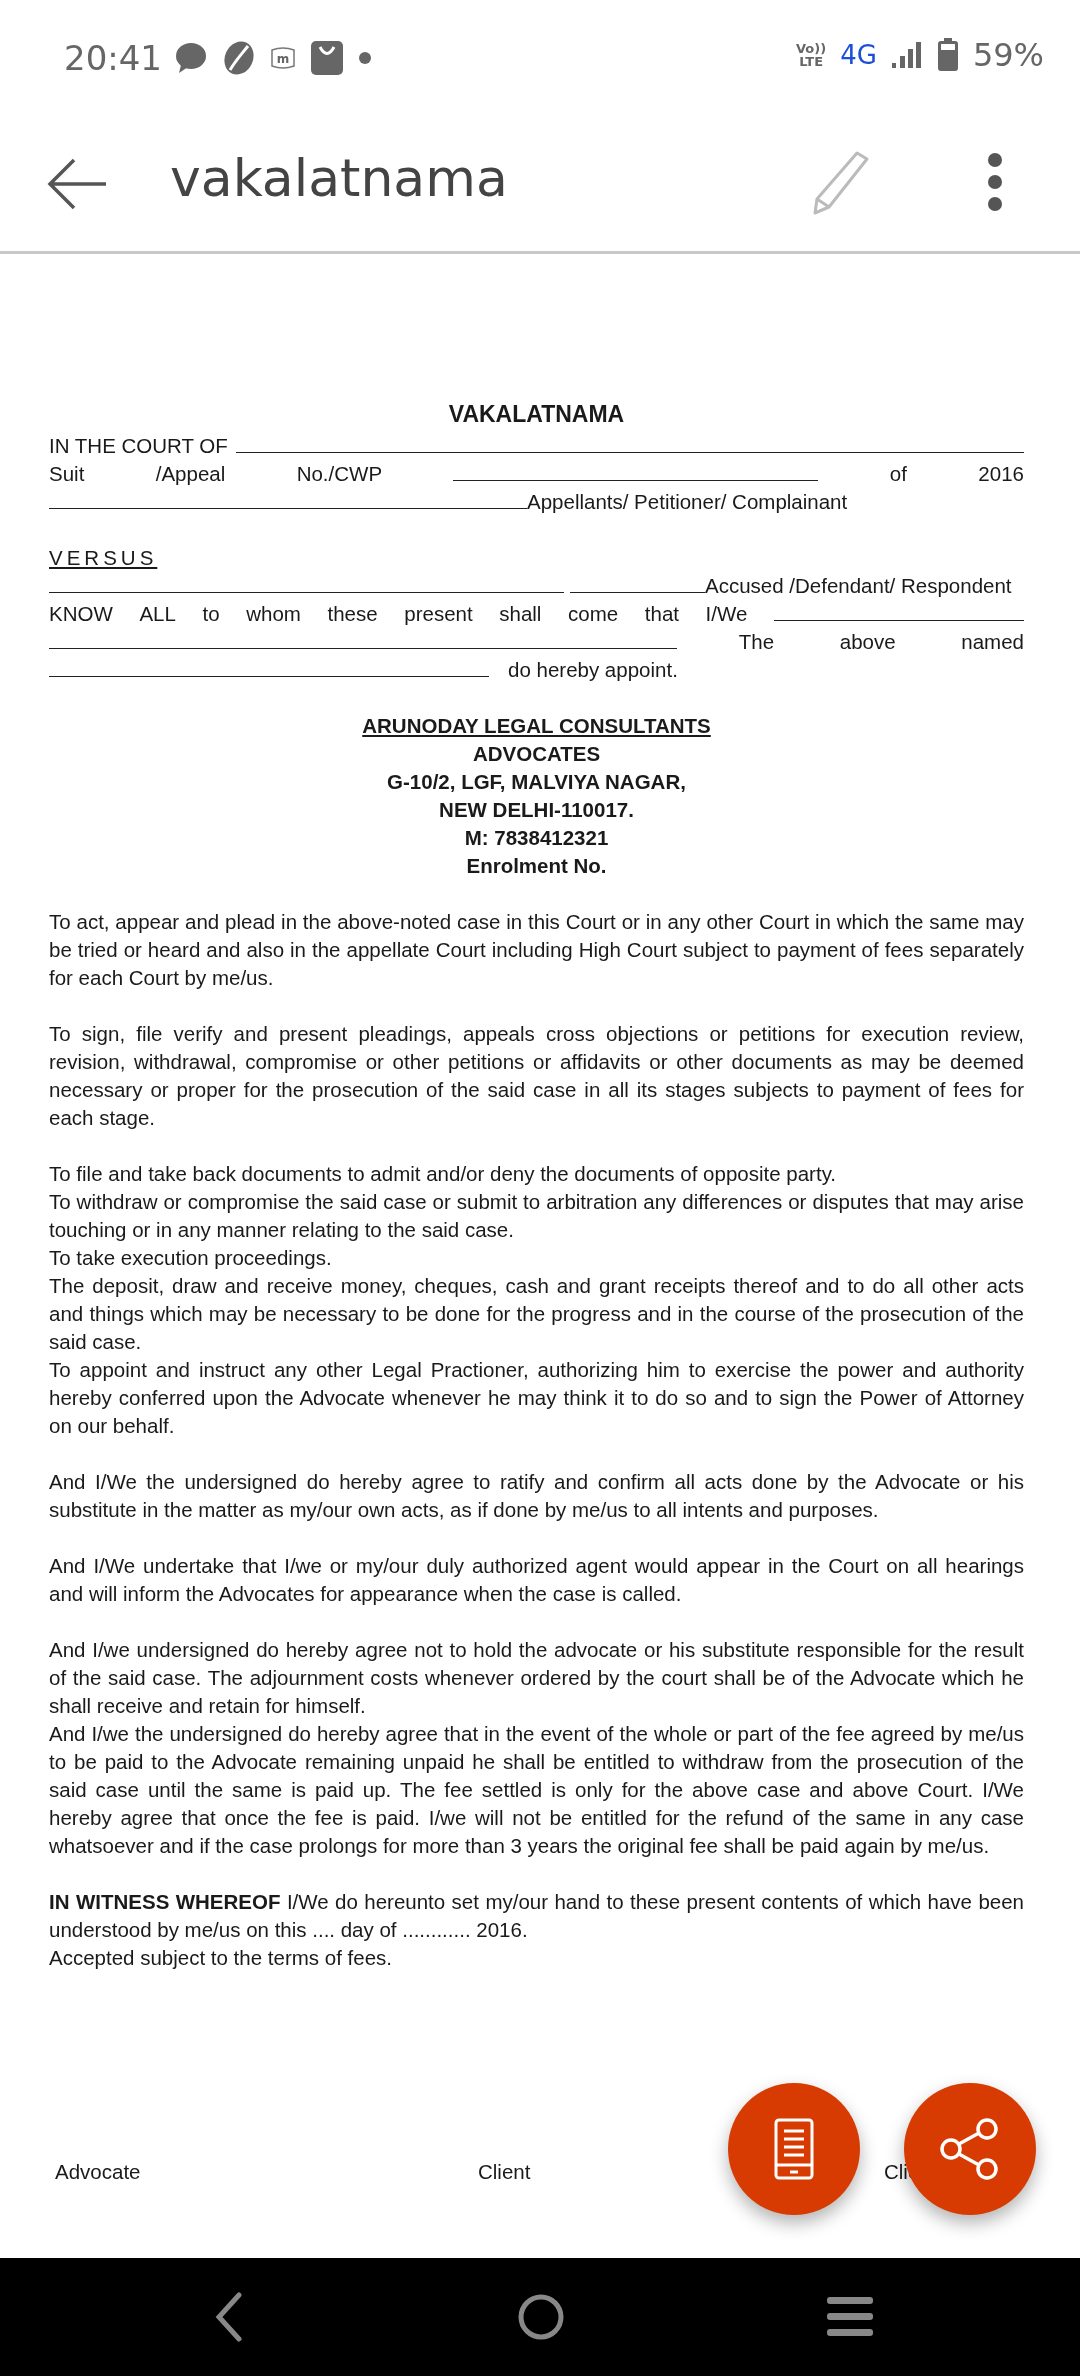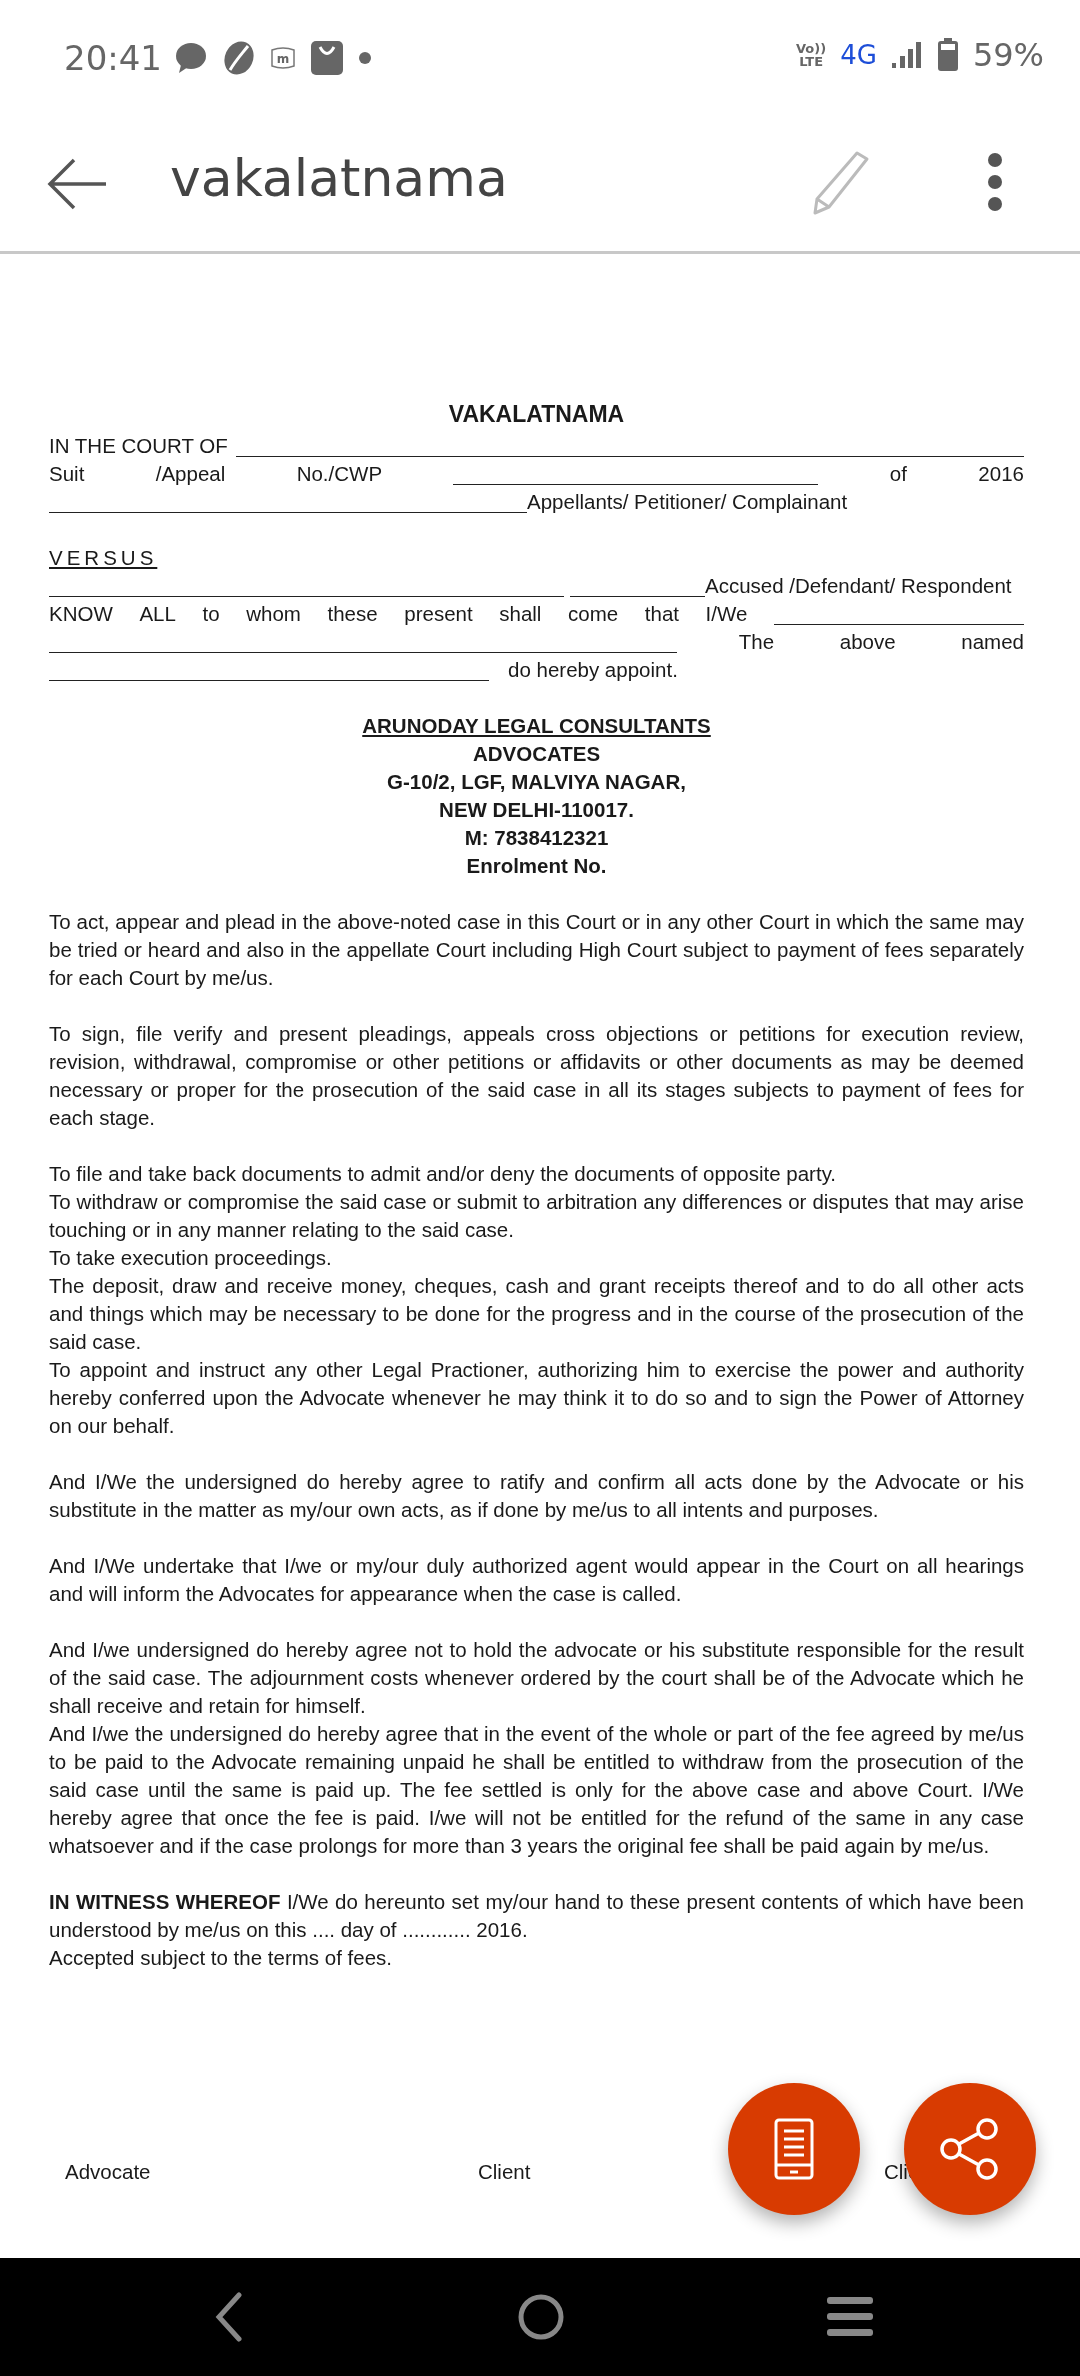--- a/index.html
+++ b/index.html
@@ -30,21 +30,21 @@
   .more-btn { position: absolute; left: 965px; top: 24px; width: 60px; height: 80px; display:flex; align-items:center; justify-content:center; }
 
   
   .doc {
     position: absolute; left: 49px; top: 400px; width: 975px;
     font-family: "Liberation Sans", sans-serif; font-size: 20.5px; line-height: 28px; color: #1a1a1a;
   }
   .doc p { margin: 0; text-align: justify; }
   .doc .gap { height: 28px; }
   .title { text-align: center !important; font-weight: bold; font-size: 23px; margin-bottom: 4px !important; }
-  .row { display: flex; align-items: center; justify-content: space-between; height: 28px; }
+  .row { display: flex; align-items: flex-start; justify-content: space-between; height: 28px; }
   .line { border-bottom: 1.5px solid #222; height: 20px; }
   .spaced { letter-spacing: 4px; text-decoration: underline; }
   .firm { text-align: center !important; font-weight: bold; font-size: 20.5px; line-height: 28px; }
   .firm-name { text-decoration: underline; }
   b { font-weight: bold; }
   .sig-row { position: absolute; top: 2160px; left: 49px; width: 1000px; font-size: 20.5px; }
   .sig { position: absolute; top: 0; }
 
   
   .fab {
@@ -206,21 +206,21 @@
   <p>And I/We undertake that I/we or my/our duly authorized agent would appear in the Court on all hearings and will inform the Advocates for appearance when the case is called.</p>
   <div class="gap"></div>
   <p>And I/we undersigned do hereby agree not to hold the advocate or his substitute responsible for the result of the said case. The adjournment costs whenever ordered by the court shall be of the Advocate which he shall receive and retain for himself.</p>
   <p>And I/we the undersigned do hereby agree that in the event of the whole or part of the fee agreed by me/us to be paid to the Advocate remaining unpaid he shall be entitled to withdraw from the prosecution of the said case until the same is paid up. The fee settled is only for the above case and above Court. I/We hereby agree that once the fee is paid. I/we will not be entitled for the refund of the same in any case whatsoever and if the case prolongs for more than 3 years the original fee shall be paid again by me/us.</p>
   <div class="gap"></div>
   <p><b>IN WITNESS WHEREOF</b><span> I/We do hereunto set my/our hand to these present contents of which have been understood by me/us on this .... day of ............ 2016.</span></p>
   <p>Accepted subject to the terms of fees.</p>
 </div>
 
 <div class="sig-row">
-  <span class="sig" style="left:16px;">Advocate</span>
+  <span class="sig" style="left:6px;">Advocate</span>
   <span class="sig" style="left:429px;">Client</span>
   <span class="sig" style="left:835px;">Client</span>
 </div>
 
 <div class="fab" style="left:728px; top:2083px;">
   <svg width="42" height="64" viewBox="0 0 42 64">
       <rect x="3" y="3" width="36" height="58" rx="3" stroke="#fff" stroke-width="3" fill="none"></rect>
       <path d="M3 48 H39" stroke="#fff" stroke-width="3"></path>
       <path d="M11 14 H31 M11 22 H31 M11 30 H31 M11 38 H31" stroke="#fff" stroke-width="3"></path>
       <path d="M17 55 H25" stroke="#fff" stroke-width="3"></path>

